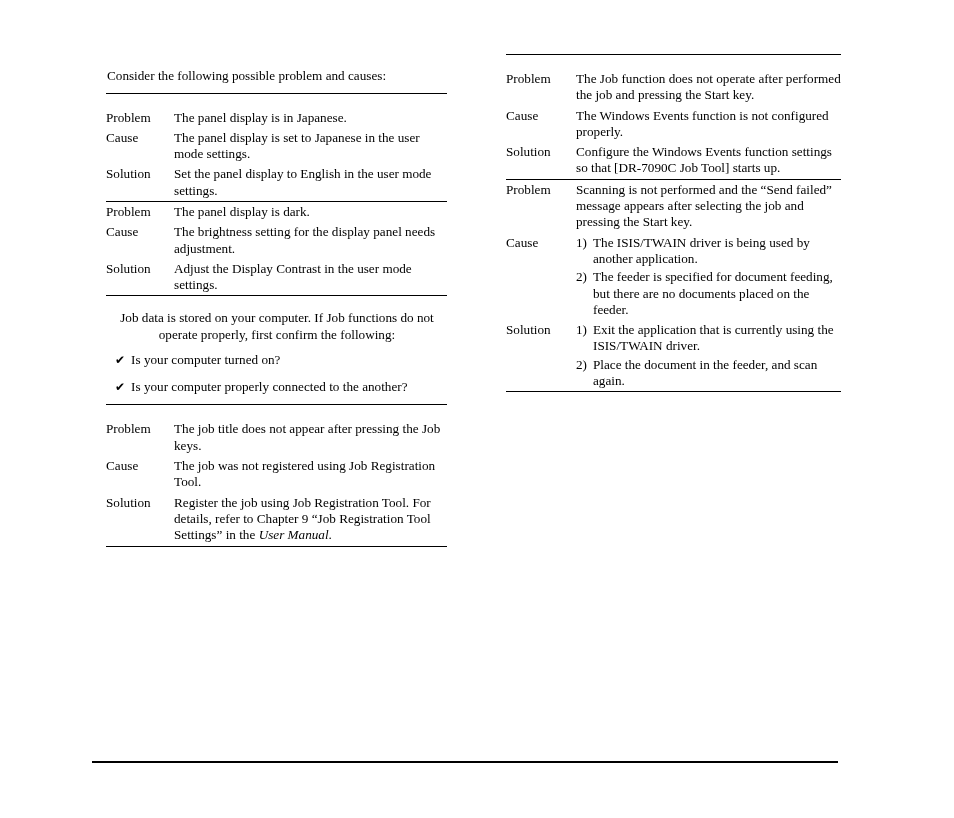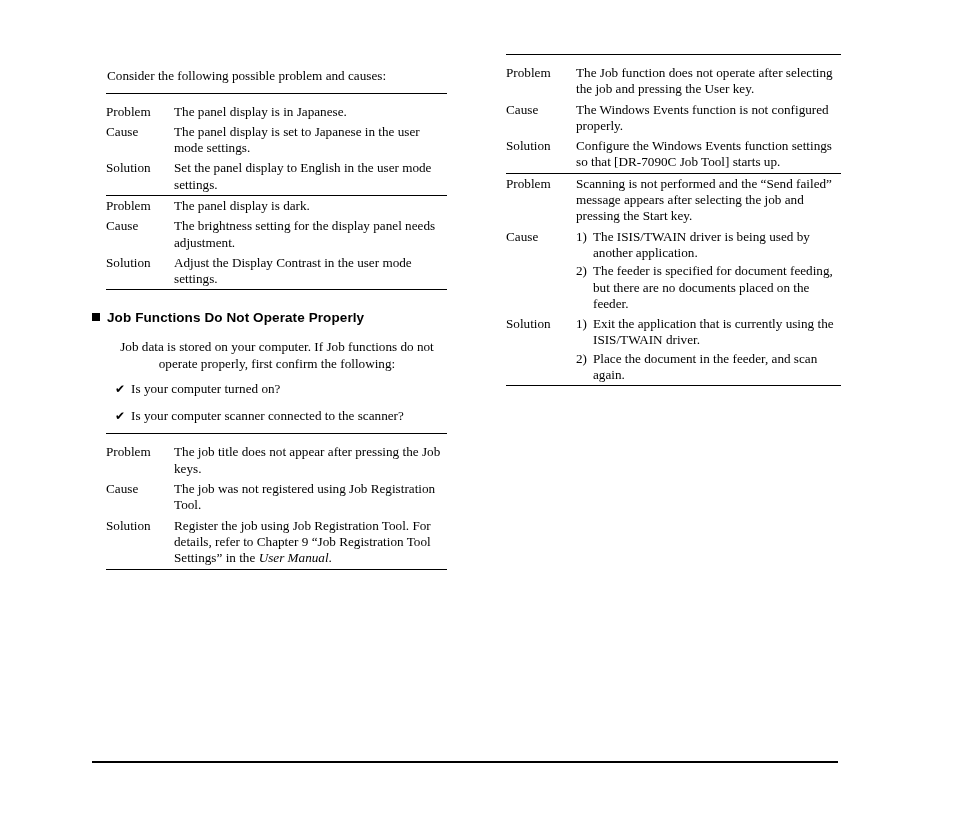--- a/index.html
+++ b/index.html
@@ -67,21 +67,21 @@
   }
   .check-mark {
     font-family: "DejaVu Sans", sans-serif;
     font-weight: bold;
     font-size: 12px;
     margin-right: 6px;
   }
   table.qa {
     border-collapse: collapse;
     width: 100%;
-    margin: 8px;
+    margin: 14px;
   }
   table.qa.left-tbl { width: 341px; margin-left: 14px; }
   table.qa.right-tbl { width: 335px; margin-left: 0px; }
   table.qa td {
     font-size: 13.2px;
     line-height: 16.3px;
     vertical-align: top;
     padding: 2px 0 2px 0;
   }
   td.lbl {
@@ -169,31 +169,28 @@
         <td class="lbl">Cause</td>
         <td>The brightness setting for the display panel needs adjustment.</td>
       </tr>
       <tr class="pad-bot">
         <td class="lbl grp-last">Solution</td>
         <td class="grp-last">Adjust the Display Contrast in the user mode settings.</td>
       </tr>
     </tbody>
       </table>
 
-    <h2 class="section-head" style="margin-top:20px;">
-      <span class="bullet-sq"></span><span>Job Functions Do Not Operate Properly</span>
-    </h2>
 
     <p class="body-text tight">Job data is stored on your computer. If Job functions do not operate properly, first confirm the following:</p>
 
     <p class="check-line">
       <span class="check-mark">✔</span><span>Is your computer turned on?</span>
     </p>
     <p class="check-line" style="margin-bottom:8px;">
-      <span class="check-mark">✔</span><span>Is your computer scanner connected to the scanner?</span>
+      <span class="check-mark">✔</span><span>Is your computer properly connected to the another?</span>
     </p>
 
 
     <div class="thin-rule intro-rule"></div>
 
     <table class="qa left-tbl">
       <tbody>
           <tr class="pad-top">
         <td class="lbl">Problem</td>
         <td>The job title does not appear after pressing the Job keys.</td>
@@ -212,21 +209,21 @@
   </div>
 
   <div class="col-right">
 
     <div class="thin-rule"></div>
 
     <table class="qa right-tbl">
       <tbody>
           <tr class="pad-top">
         <td class="lbl">Problem</td>
-        <td>The Job function does not operate after selecting the job and pressing the User key.</td>
+        <td>The Job function does not operate after performed the job and pressing the Start key.</td>
       </tr>
       <tr>
         <td class="lbl">Cause</td>
         <td>The Windows Events function is not configured properly.</td>
       </tr>
       <tr class="pad-bot">
         <td class="lbl">Solution</td>
         <td>Configure the Windows Events function settings so that [DR-7090C Job Tool] starts up.</td>
       </tr>
 

